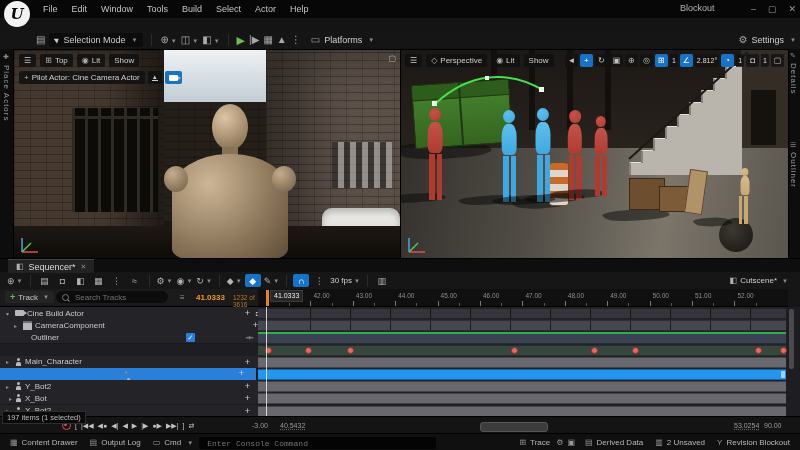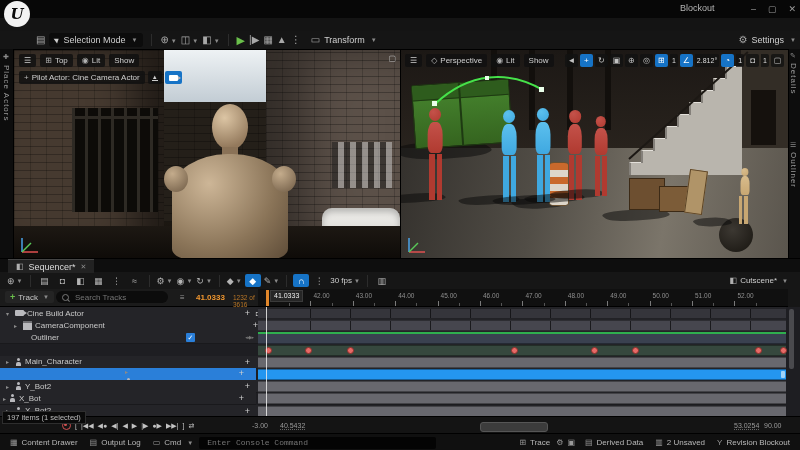--- a/index.html
+++ b/index.html
@@ -70,32 +70,42 @@
   .chk{width:9px;height:9px;background:#2a7fd9;border-radius:1px;color:#fff;font-size:7px;line-height:9px;text-align:center;}
   .transport{position:absolute;left:62px;top:420px;width:190px;display:flex;align-items:center;gap:4px;color:#c2c2c2;font-size:7px;}
   .rec{width:7px;height:7px;border:1px solid #d05050;border-radius:50%;position:relative;}
   .rec::after{content:"";position:absolute;left:1px;top:1px;width:3px;height:3px;border-radius:50%;background:#d05050;}
   .rangenum{position:absolute;top:421px;font-size:7px;color:#9a9a9a;}
   .dotted{border-bottom:1px dotted #666;}
   
   .statusbar{left:0;top:433px;width:800px;height:17px;background:#101010;border-top:1px solid #000;}
   .sb-item{display:flex;align-items:center;gap:4px;color:#b8b8b8;font-size:8px;padding:0 6px;height:17px;}
   .sb-ico{font-size:8px;color:#9a9a9a;}
-  .console{background:#040404;border-radius:2px;height:12px;width:225px;display:flex;align-items:center;padding:0 6px;}
+  .console{background:#040404;border-radius:2px;height:12px;width:225px;display:flex;align-items:flex-end;padding:0 6px;}
   .console input{background:transparent;border:0;outline:none;color:#565656;font-size:8px;width:100%;font-family:"Liberation Mono",monospace;}
   .brick{background-image:repeating-linear-gradient(0deg, rgba(0,0,0,.28) 0 1px, transparent 1px 8px),
                           repeating-linear-gradient(90deg, rgba(0,0,0,.18) 0 1px, transparent 1px 16px);}
 </style>
 </head>
 <body>
 
 <div id="root">
 
   <div class="titlebar abs">
     <div class="ue-logo abs">U</div>
+    <div id="menubar" class="row abs" style="left:36px;top:0;height:18px;">
+        <div class="menu-item">File</div>
+        <div class="menu-item">Edit</div>
+        <div class="menu-item">Window</div>
+        <div class="menu-item">Tools</div>
+        <div class="menu-item">Build</div>
+        <div class="menu-item">Select</div>
+        <div class="menu-item">Actor</div>
+        <div class="menu-item">Help</div>
+      </div>
     <div class="win-title abs">Blockout</div>
     <div class="win-controls row abs">
       <span>–</span>
       <span>▢</span>
       <span>✕</span>
     </div>
   </div>
 
 
   <div class="toolbar abs row" style="padding-left:8px;gap:4px;">
@@ -110,21 +120,21 @@
     <span class="tb-ico">◫<span class="caret">▼</span></span>
     <span class="tb-ico">◧<span class="caret">▼</span></span>
     <div class="sep-v"></div>
     <span style="color:#6abf4b;font-size:11px;">▶</span>
     <span class="tb-ico">|▶</span>
     <span class="tb-ico">▦</span>
     <span class="tb-ico">▲</span>
     <span class="tb-ico">⋮</span>
     <div class="tb-pill" style="background:transparent;">
       <span class="tb-ico">▭</span>
-      <span>Transform</span>
+      <span>Platforms</span>
       <span class="caret">▼</span>
     </div>
     <div class="tb-pill" style="position:absolute;right:6px;background:transparent;">
       <span class="tb-ico">⚙</span>
       <span>Settings</span>
       <span class="caret">▼</span>
     </div>
   </div>
 
   <div class="strip abs" style="left:0;top:49px;width:13px;height:209px;">
@@ -504,21 +514,21 @@
         </div>
         <div class="trow" style="top: 73.2px; padding-left: 6px;">
           <span class="exp">▸</span>
           <span class="p-ico"></span>
           <span>Y_Bot2</span>
           <span class="plus">+</span>
         </div>
         <div class="lane-row" style="top: 73.2px;">
           <div class="lane-bar" style="background: rgb(104, 104, 110); border-top: 1px solid rgba(0, 0, 0, 0.35); border-bottom: 1px solid rgba(0, 0, 0, 0.35);"></div>
         </div>
-        <div class="trow" style="top: 85.4px;  text-align: right;">
+        <div class="trow" style="top: 85.4px; padding-left: 6px; text-align: right;">
           <span class="exp">▸</span>
           <span class="p-ico"></span>
           <span>X_Bot</span>
           <span class="plus">+</span>
         </div>
         <div class="lane-row" style="top: 85.4px;">
           <div class="lane-bar" style="background: rgb(104, 104, 110); border-top: 1px solid rgba(0, 0, 0, 0.35); border-bottom: 1px solid rgba(0, 0, 0, 0.35);"></div>
         </div>
         <div class="trow" style="top: 97.6px; padding-left: 6px;">
           <span class="exp">▸</span>

